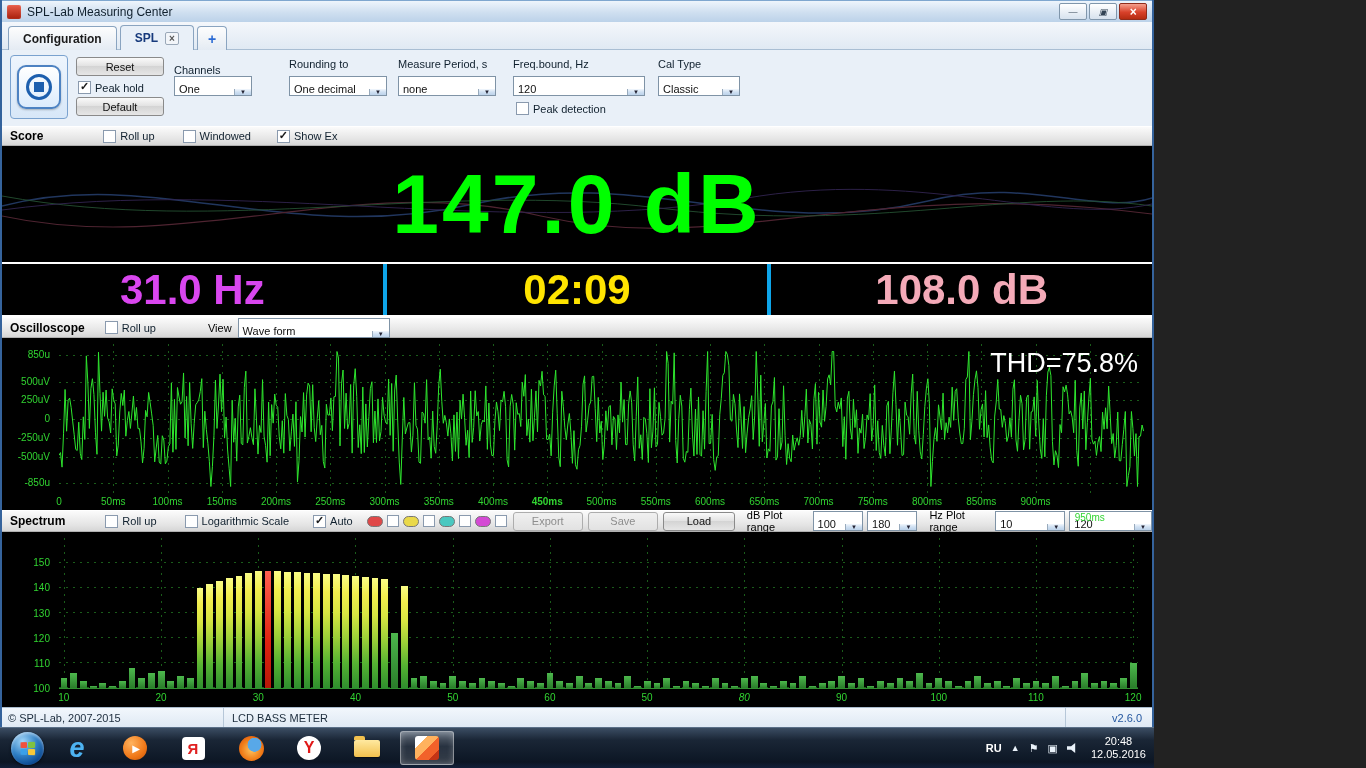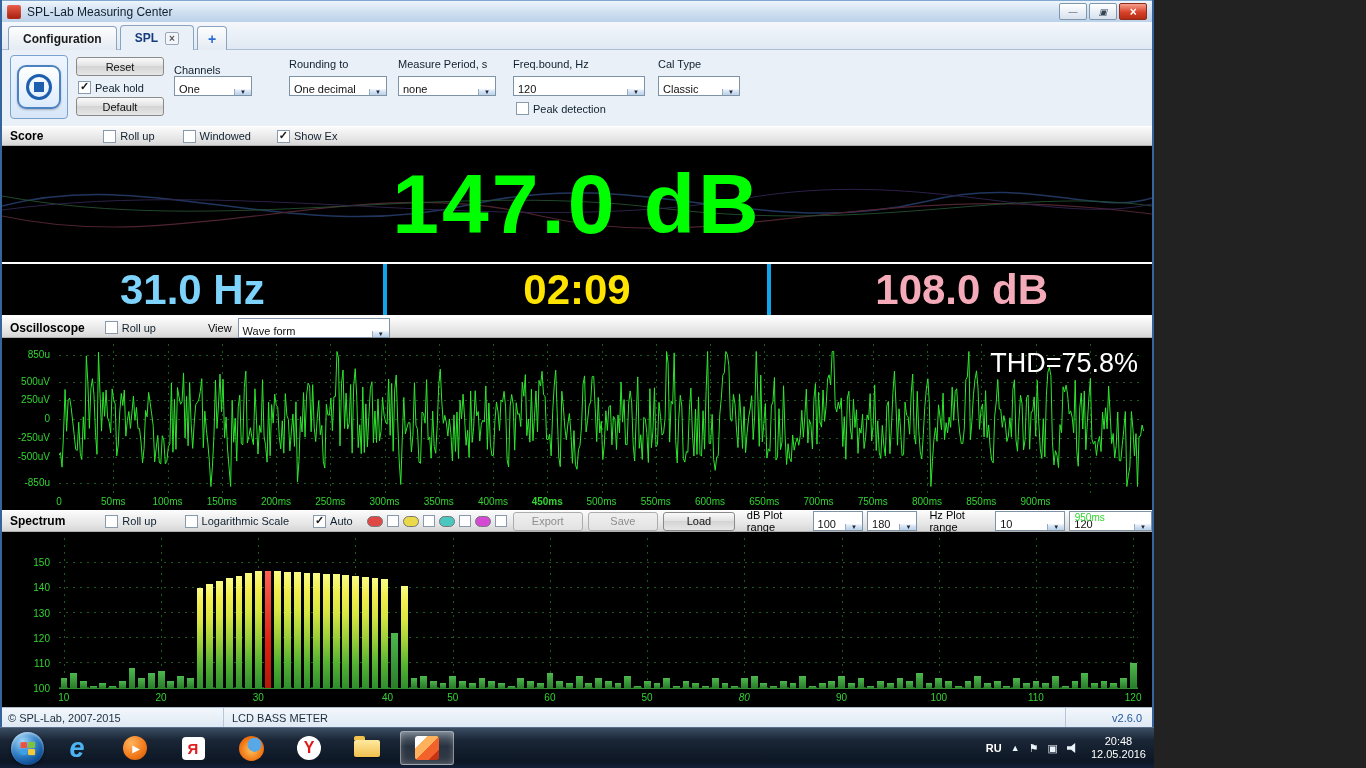--- a/index.html
+++ b/index.html
@@ -60,21 +60,21 @@
   .swatch{width:16px;height:11px;border-radius:6px;border:1px solid #777;display:inline-block}
   .cbox.sw{width:12px;height:12px}
 
   
   .score-main{height:116px;background:#000;position:relative;display:flex;align-items:center;justify-content:center;overflow:hidden;flex:none}
   .score-decor{position:absolute;inset:0;width:100%;height:100%;opacity:.85}
   .score-big{position:relative;z-index:2;color:#00ff00;font-weight:bold;font-size:84px;letter-spacing:3px;line-height:1}
   .score-sub{height:55px;background:#000;border-top:2px solid #fff;border-bottom:2px solid #fff;display:flex;flex:none}
   .sub-cell{flex:1;display:flex;align-items:center;justify-content:center;font-size:42px;font-weight:bold;line-height:1}
   .sub-cell + .sub-cell{border-left:4px solid #0ea5e9}
-  .c-freq{color:#7dd3fc}.c-time{color:#ffe400}.c-avg{color:#f4aab8}
+  .c-freq{color:#d946ef}.c-time{color:#ffe400}.c-avg{color:#f4aab8}
 
   
   .oscwrap{height:172px;background:#000;position:relative;flex:none}
   .osc-ylabels{position:absolute;left:0;top:6px;bottom:16px;width:52px}
   .osc-area{position:absolute;left:57px;right:8px;top:6px;bottom:16px}
   .osc-area svg{position:absolute;inset:0;width:100%;height:100%;z-index:3}
   .osc-xlabels{position:absolute;left:57px;right:8px;bottom:1px;height:13px}
   .thd{position:absolute;right:14px;top:10px;color:#fff;font-size:27px;z-index:4}
 
   
@@ -509,21 +509,21 @@
           <div class="sbar" style="left: 95.6396%; width: 0.630631%; height: 3.33333%;"></div>
           <div class="sbar" style="left: 96.5405%; width: 0.630631%; height: 5%;"></div>
           <div class="sbar" style="left: 97.4414%; width: 0.630631%; height: 3.33333%;"></div>
           <div class="sbar" style="left: 98.3423%; width: 0.630631%; height: 6.66667%;"></div>
           <div class="sbar" style="left: 99.2432%; width: 0.630631%; height: 16.6667%;"></div>
         </div>
       <div class="spec-xlabels">
           <div class="axlab xlab" style="left: 0.45045%;">10</div>
           <div class="axlab xlab" style="left: 9.45946%;">20</div>
           <div class="axlab xlab" style="left: 18.4685%;">30</div>
-          <div class="axlab xlab" style="left: 27.4775%; margin-left: 32px;">40</div>
+          <div class="axlab xlab" style="left: 27.4775%;">40</div>
           <div class="axlab xlab" style="left: 36.4865%;">50</div>
           <div class="axlab xlab" style="left: 45.4955%;">60</div>
           <div class="axlab xlab" style="left: 54.5045%;">50</div>
           <div class="axlab xlab" style="left: 63.5135%; font-style: italic;">80</div>
           <div class="axlab xlab" style="left: 72.5225%;">90</div>
           <div class="axlab xlab" style="left: 81.5315%;">100</div>
           <div class="axlab xlab" style="left: 90.5405%;">110</div>
           <div class="axlab xlab" style="left: 99.5495%;">120</div>
         </div>
     </div>

